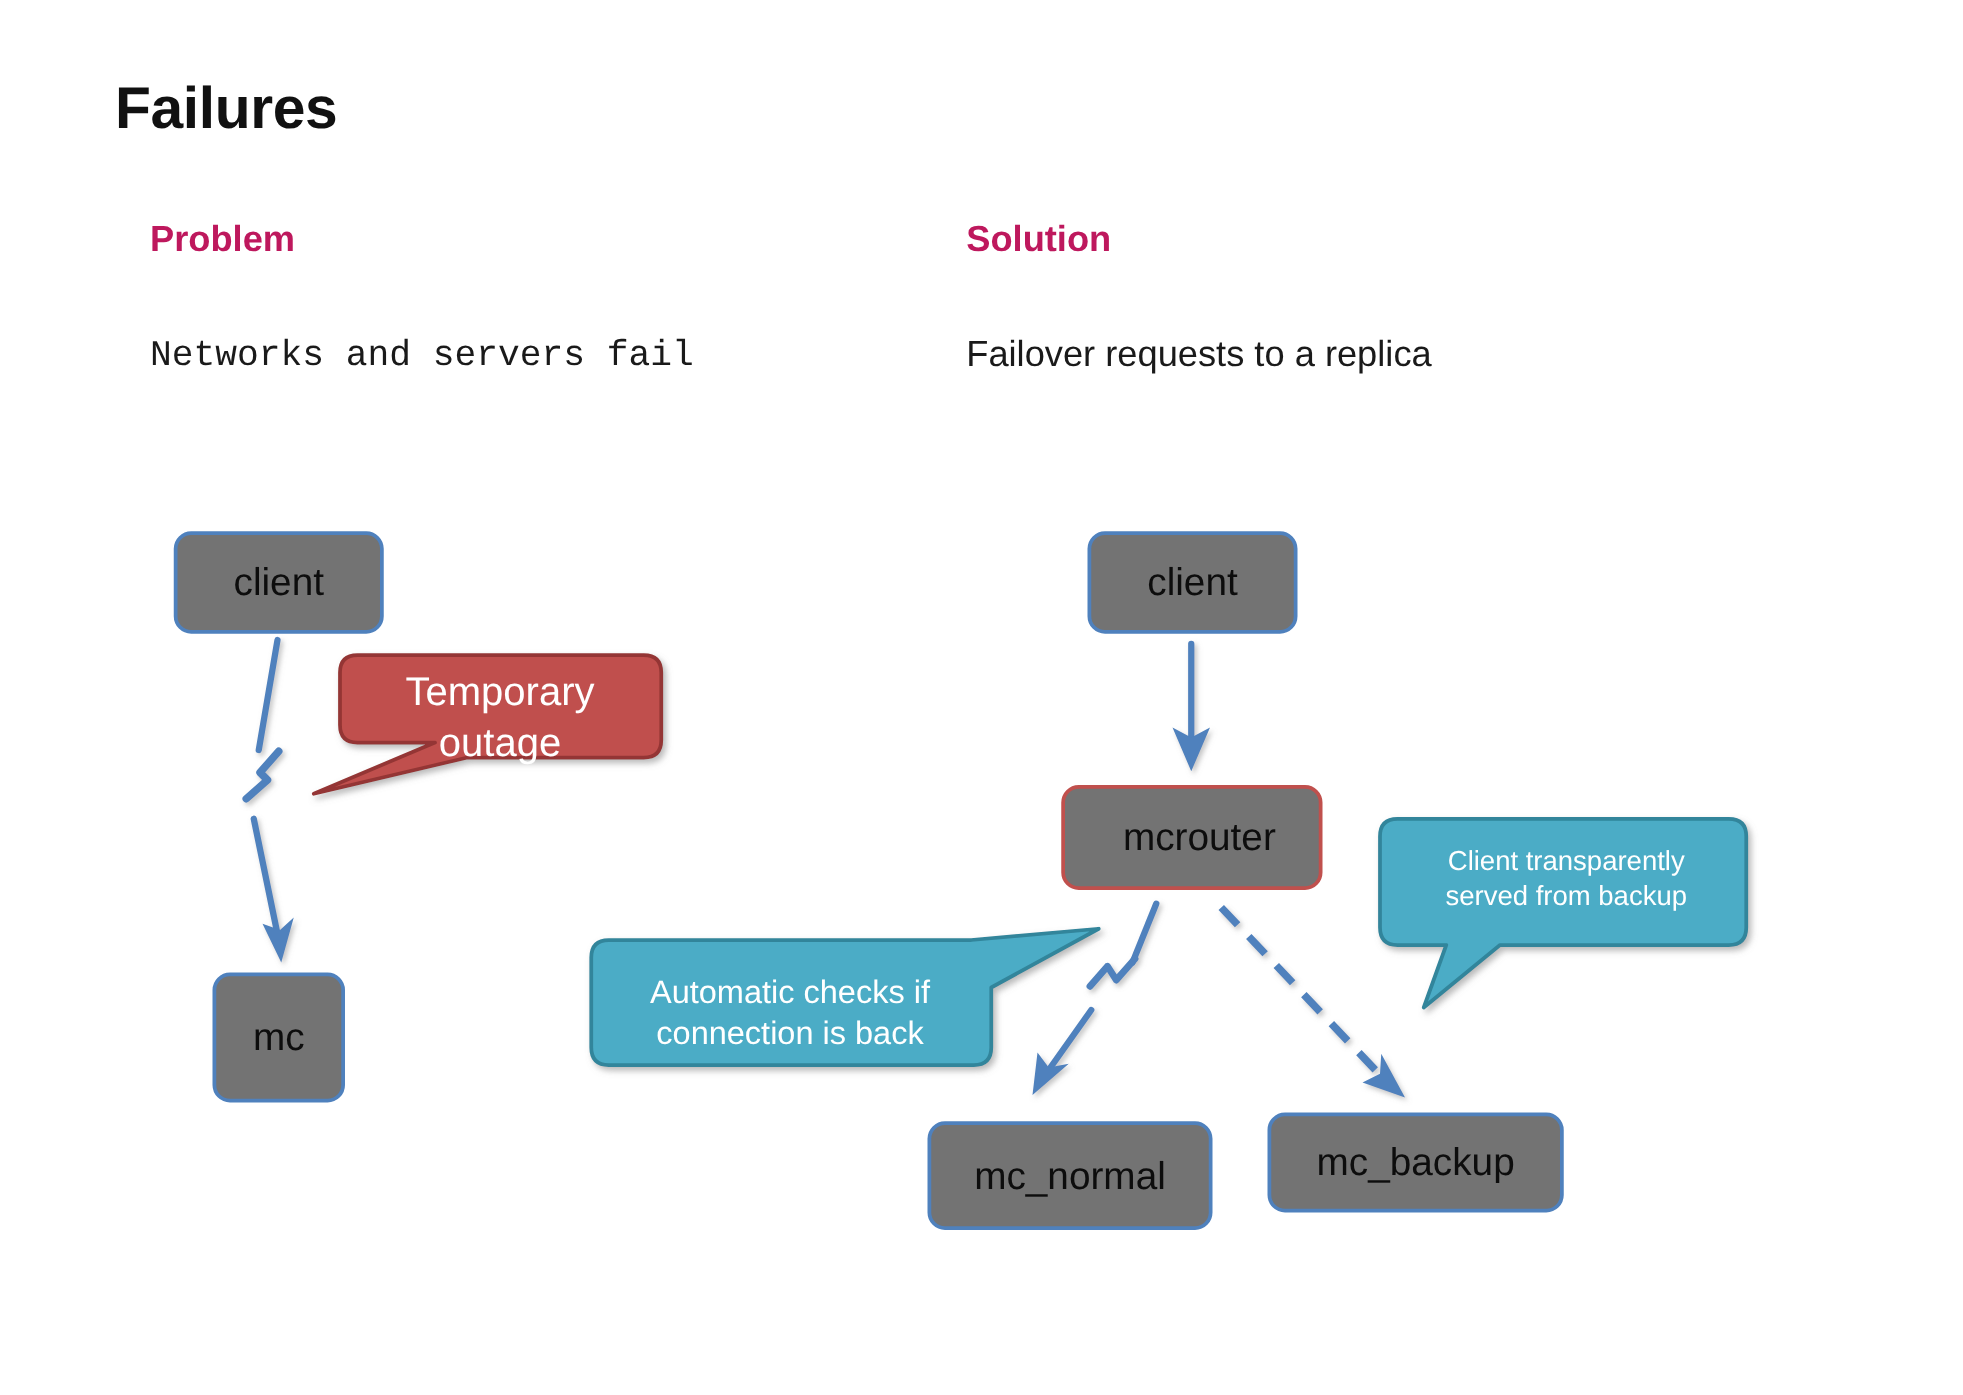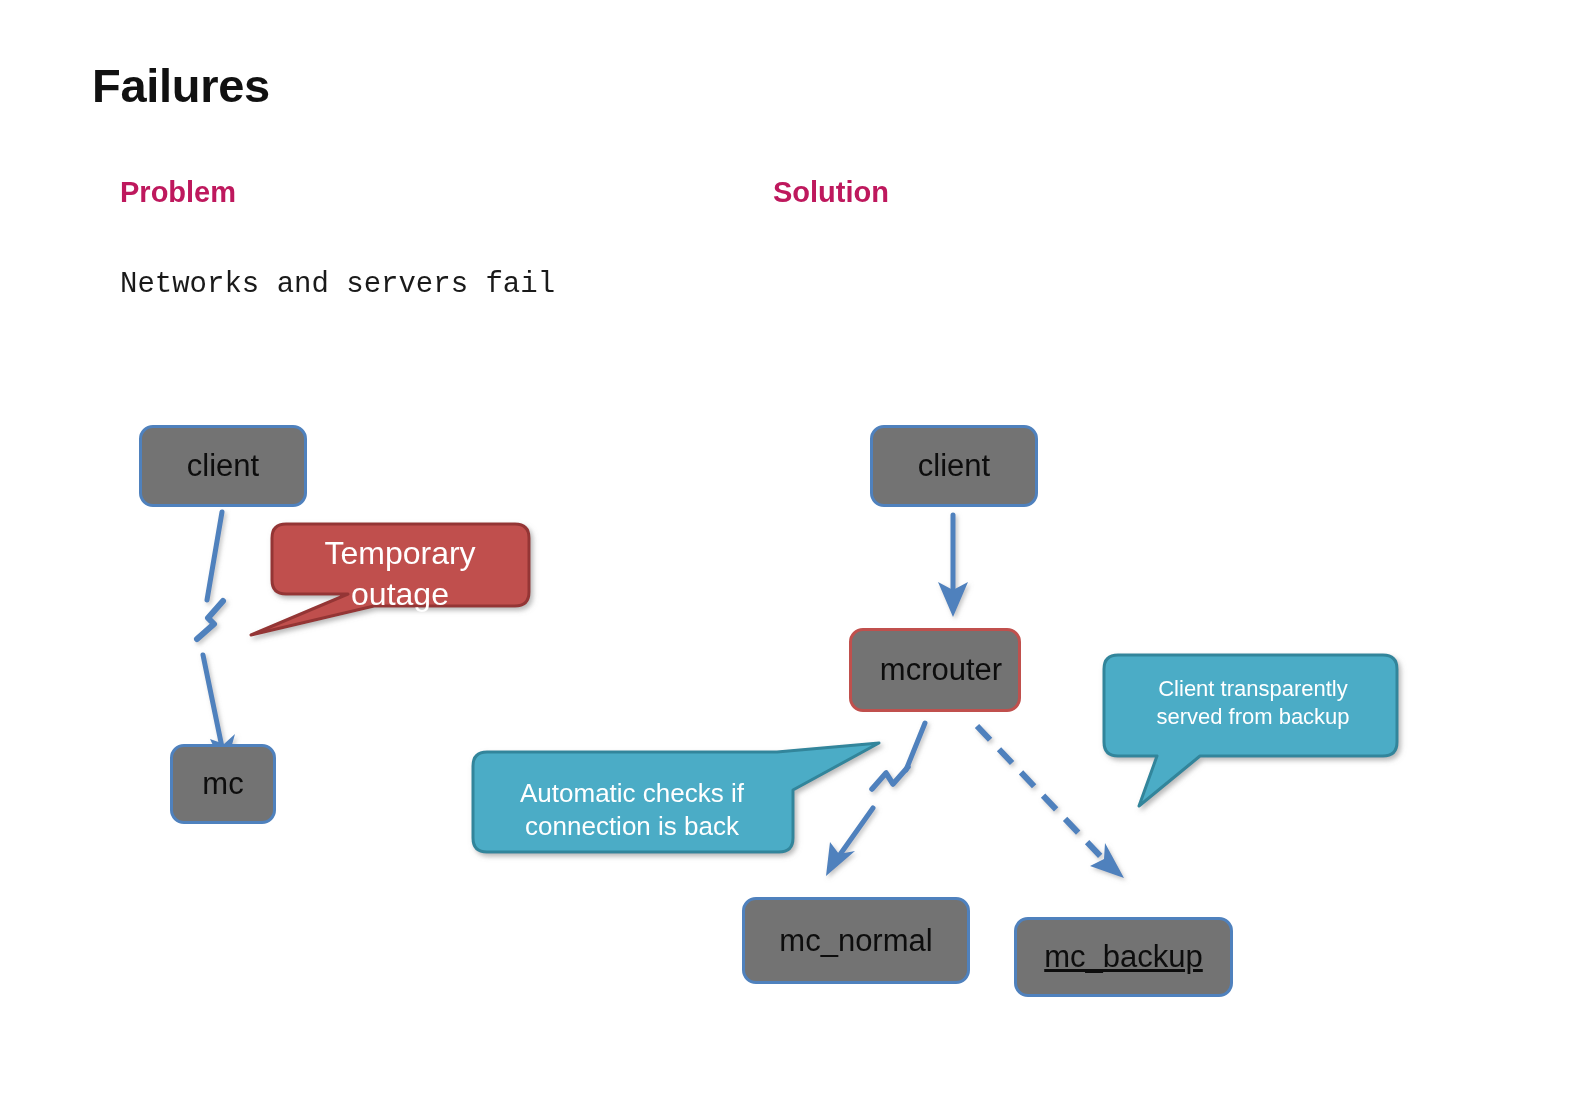--- a/index.html
+++ b/index.html
@@ -63,25 +63,25 @@
     display: flex;
     align-items: center;
     justify-content: center;
     font-size: 31px;
     color: #0d0d0d;
     white-space: nowrap;
   }
   .node.red { border-color: #C0504D; }
 
   #node-client-left   { left: 139px; top: 425px; width: 168px; height: 82px; }
-  #node-mc            { left: 170px; top: 744px; width: 106px; height: 80px; }
+  #node-mc            { left: 170px; top: 778px; width: 106px; height: 104px; }
   #node-client-right  { left: 870px; top: 425px; width: 168px; height: 82px; }
-  #node-mcrouter      { left: 849px; top: 628px; width: 172px; height: 84px; padding-left: 12px; }
+  #node-mcrouter      { left: 849px; top: 628px; width: 209px; height: 84px; padding-left: 12px; }
   #node-mc-normal     { left: 742px; top: 897px; width: 228px; height: 87px; }
-  #node-mc-backup     { left: 1014px; top: 917px; width: 219px; height: 80px; text-decoration: underline; }
+  #node-mc-backup     { left: 1014px; top: 890px; width: 237px; height: 80px; }
 
   
   .callout-text {
     position: absolute;
     color: #ffffff;
     font-size: 26px;
     line-height: 1.28;
     text-align: center;
     white-space: pre-line;
     pointer-events: none;
@@ -201,20 +201,21 @@
                Q 1104 655 1118 655 Z" fill="#4BACC6" stroke="#31859B" stroke-width="3" stroke-linejoin="round"></path>
     </g>
   </svg>
 
   <div class="slide-title">Failures</div>
 
   <div class="col-heading" id="problem-heading">Problem</div>
   <div class="col-body" id="problem-body">Networks and servers fail</div>
 
   <div class="col-heading" id="solution-heading">Solution</div>
+  <div class="col-body" id="solution-body">Failover requests to a replica</div>
 
   <div class="node" id="node-client-left">
     <span>client</span>
   </div>
   <div class="node" id="node-mc">
     <span>mc</span>
   </div>
 
   <div class="node" id="node-client-right">
     <span>client</span>

